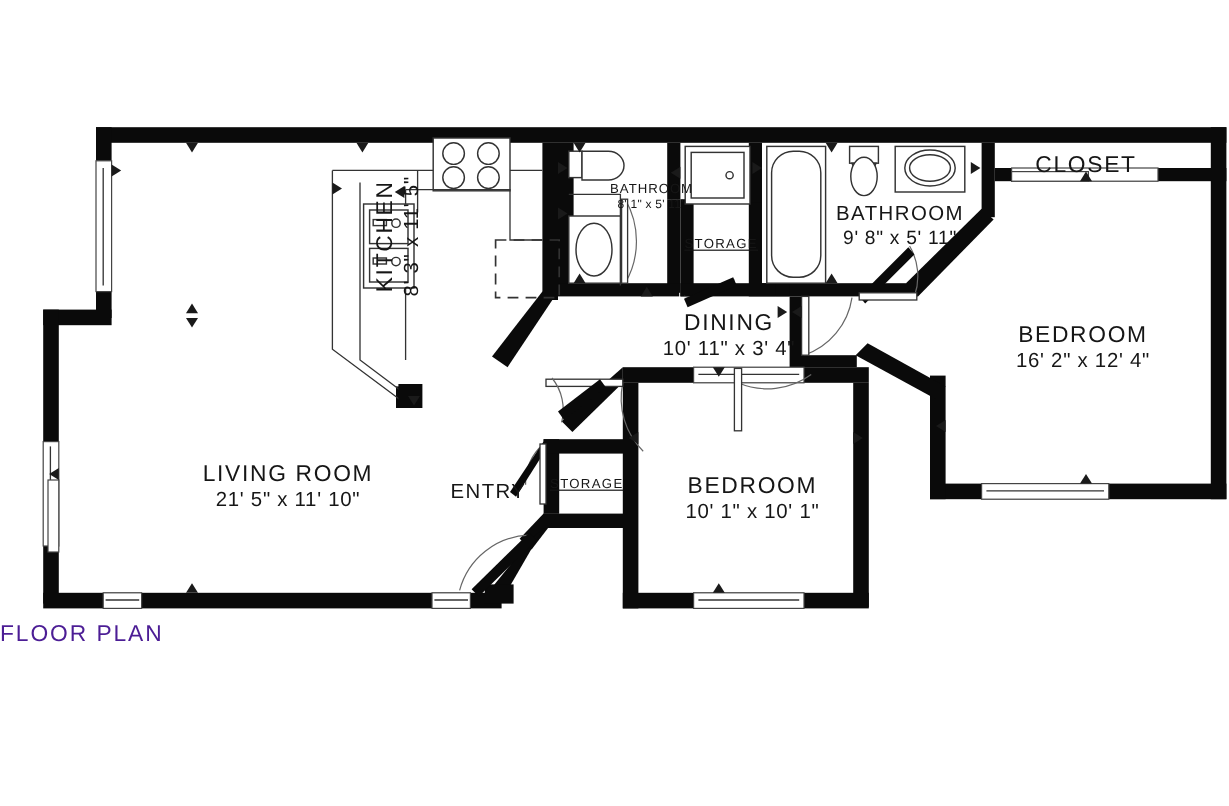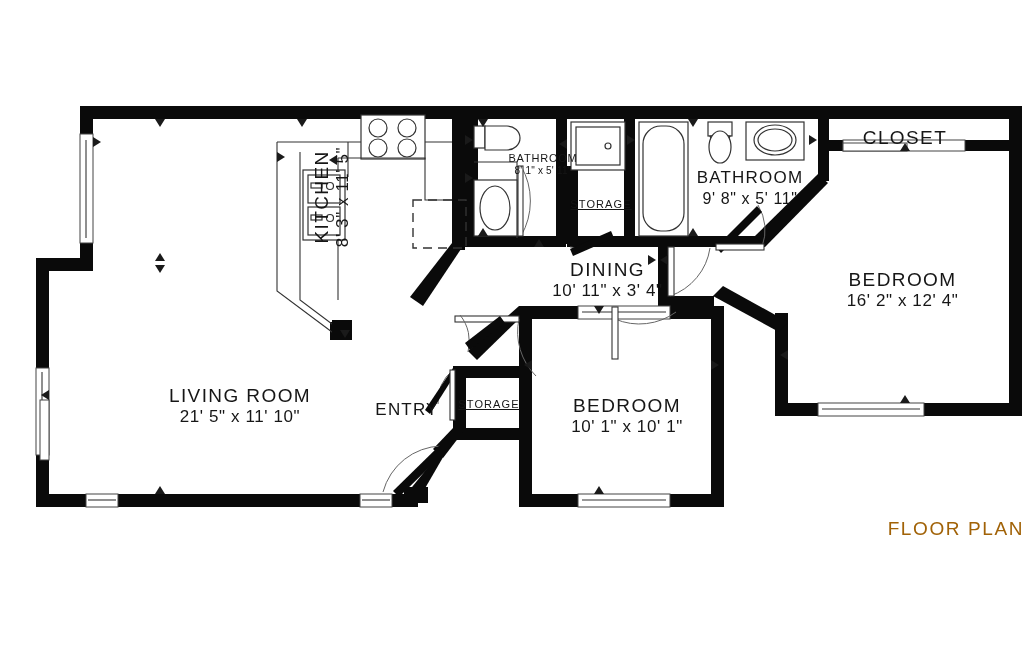--- a/index.html
+++ b/index.html
@@ -67,24 +67,24 @@
     height: 40px;
     margin-left: -80px;
     margin-top: -20px;
   }
   #kitchen-label .inner { transform: rotate(-90deg); }
   #plan-title {
     position: absolute;
     left: 0;
     top: 518px;
     width: 1024px;
-    text-align: right;
+    text-align: left;
     font-size: 19px;
     letter-spacing: 1.6px;
-    color: #a16207;
+    color: #4c1d95;
   }
   #plan-title span { display: inline-block; }
 </style>
 </head>
 <body>
 
 <div id="plan-root">
 
   <svg id="plan-svg" viewBox="0 0 1024 672">
 

